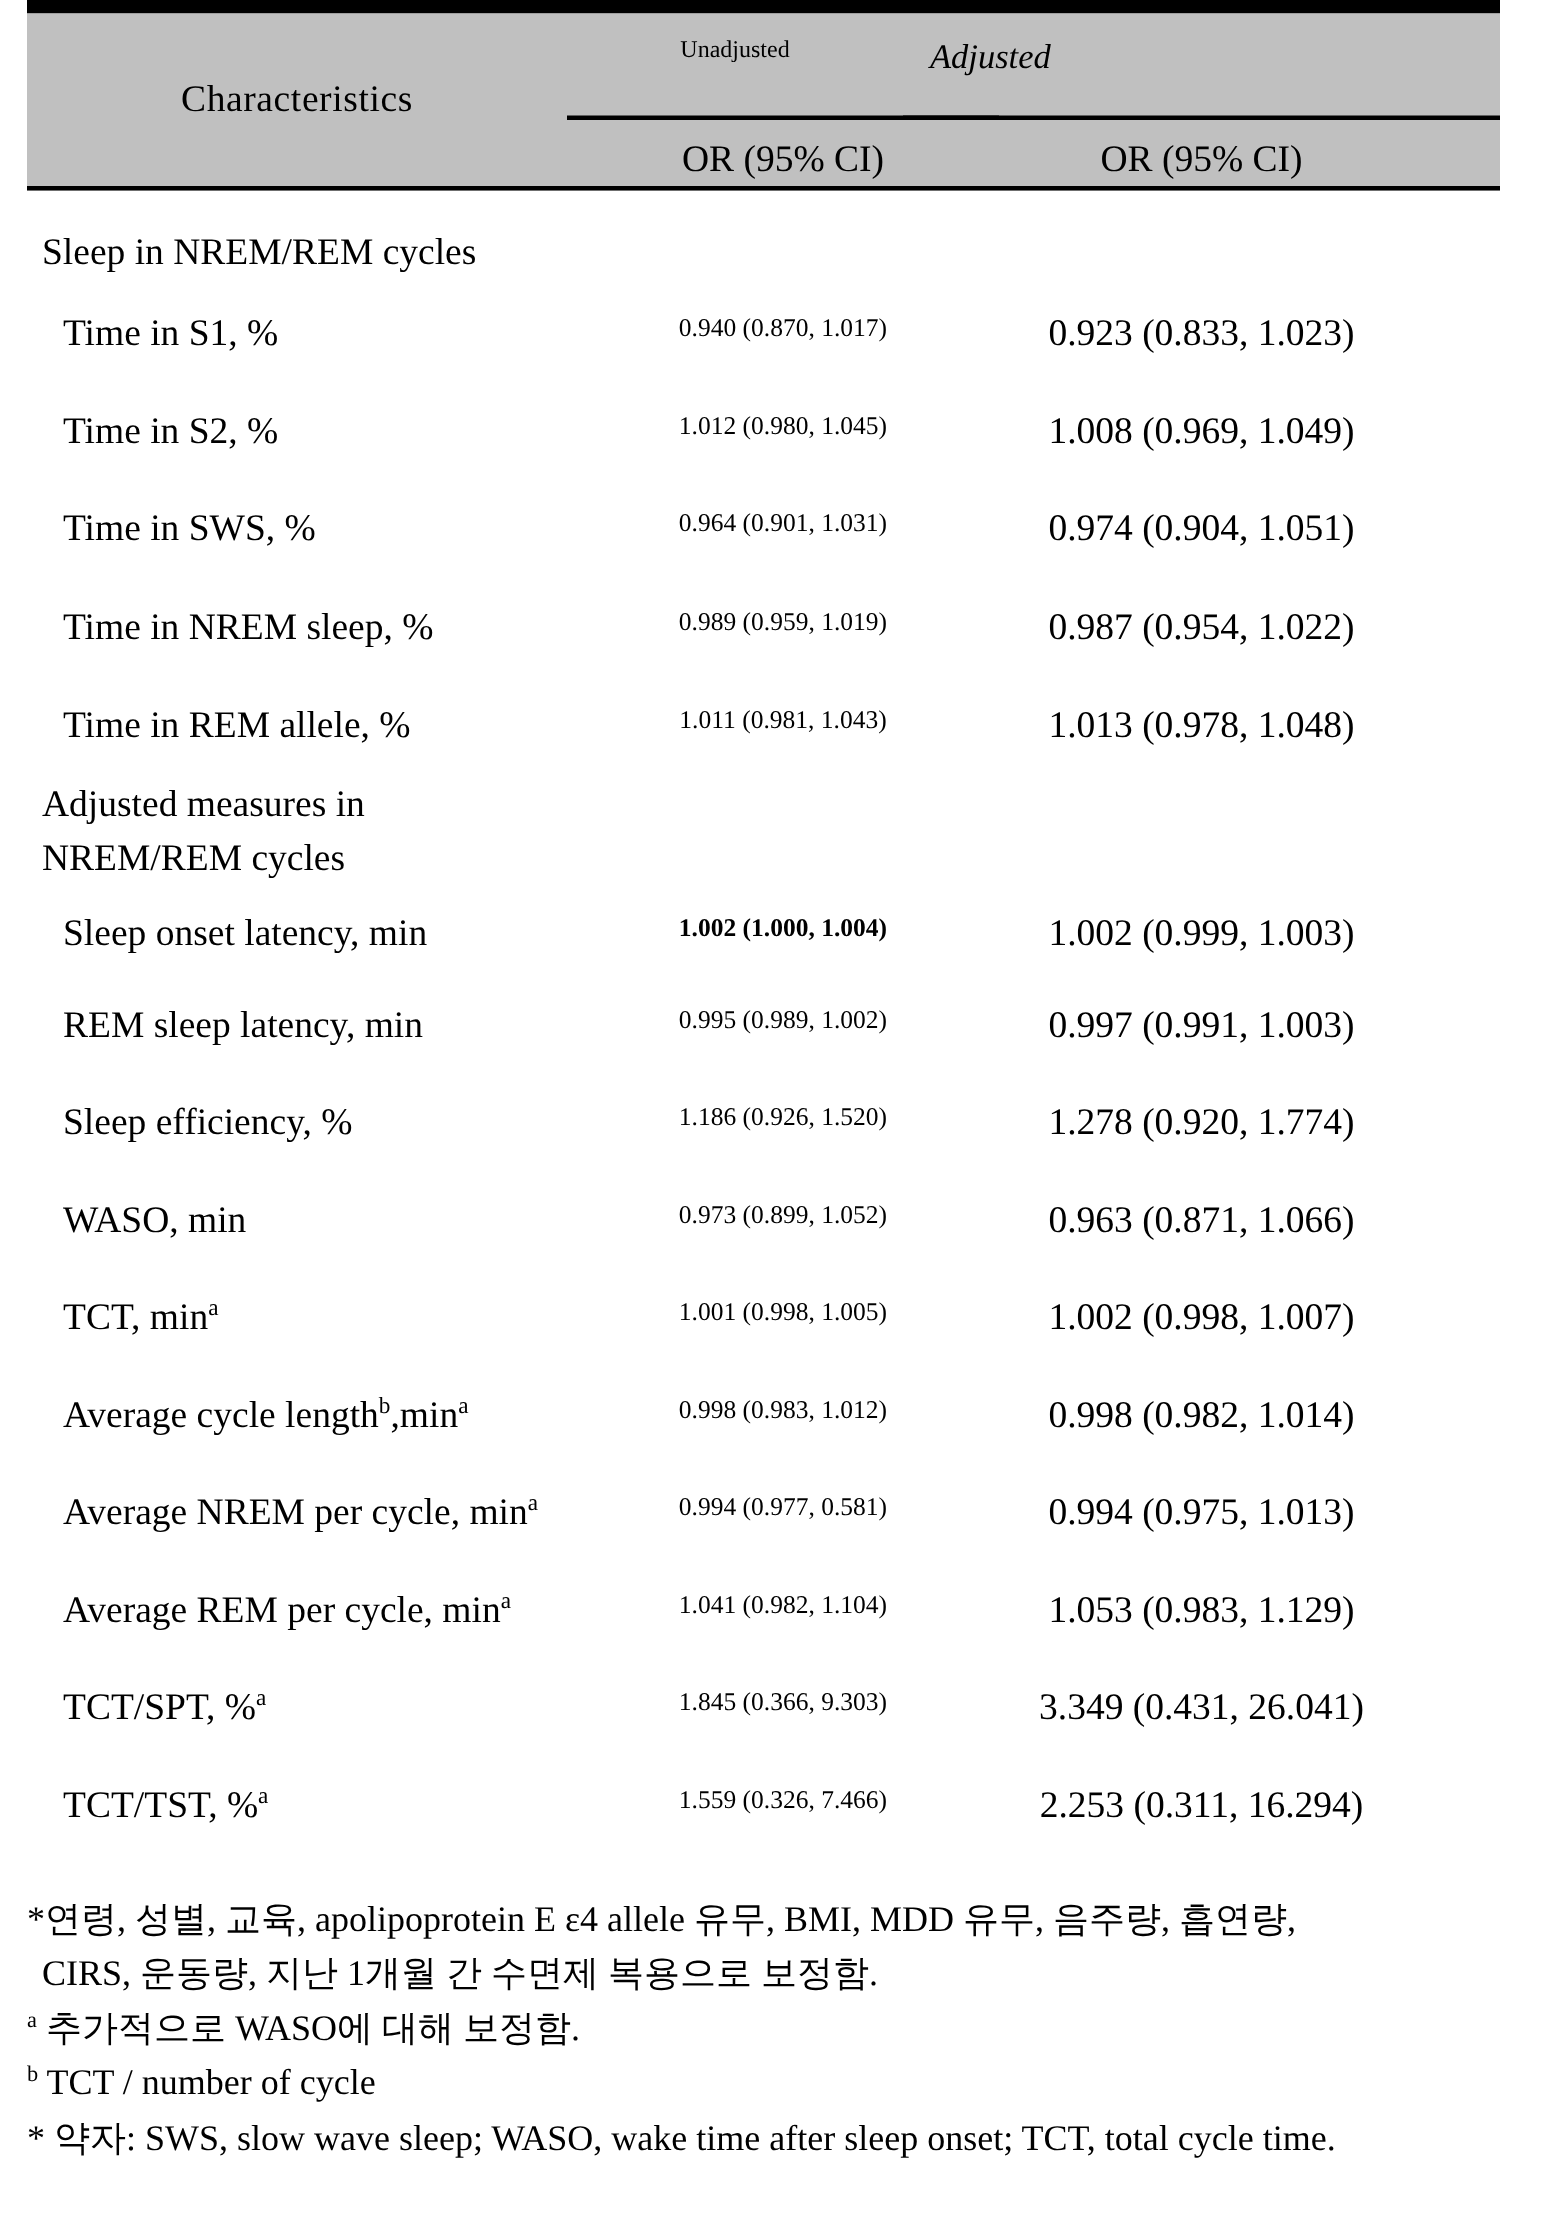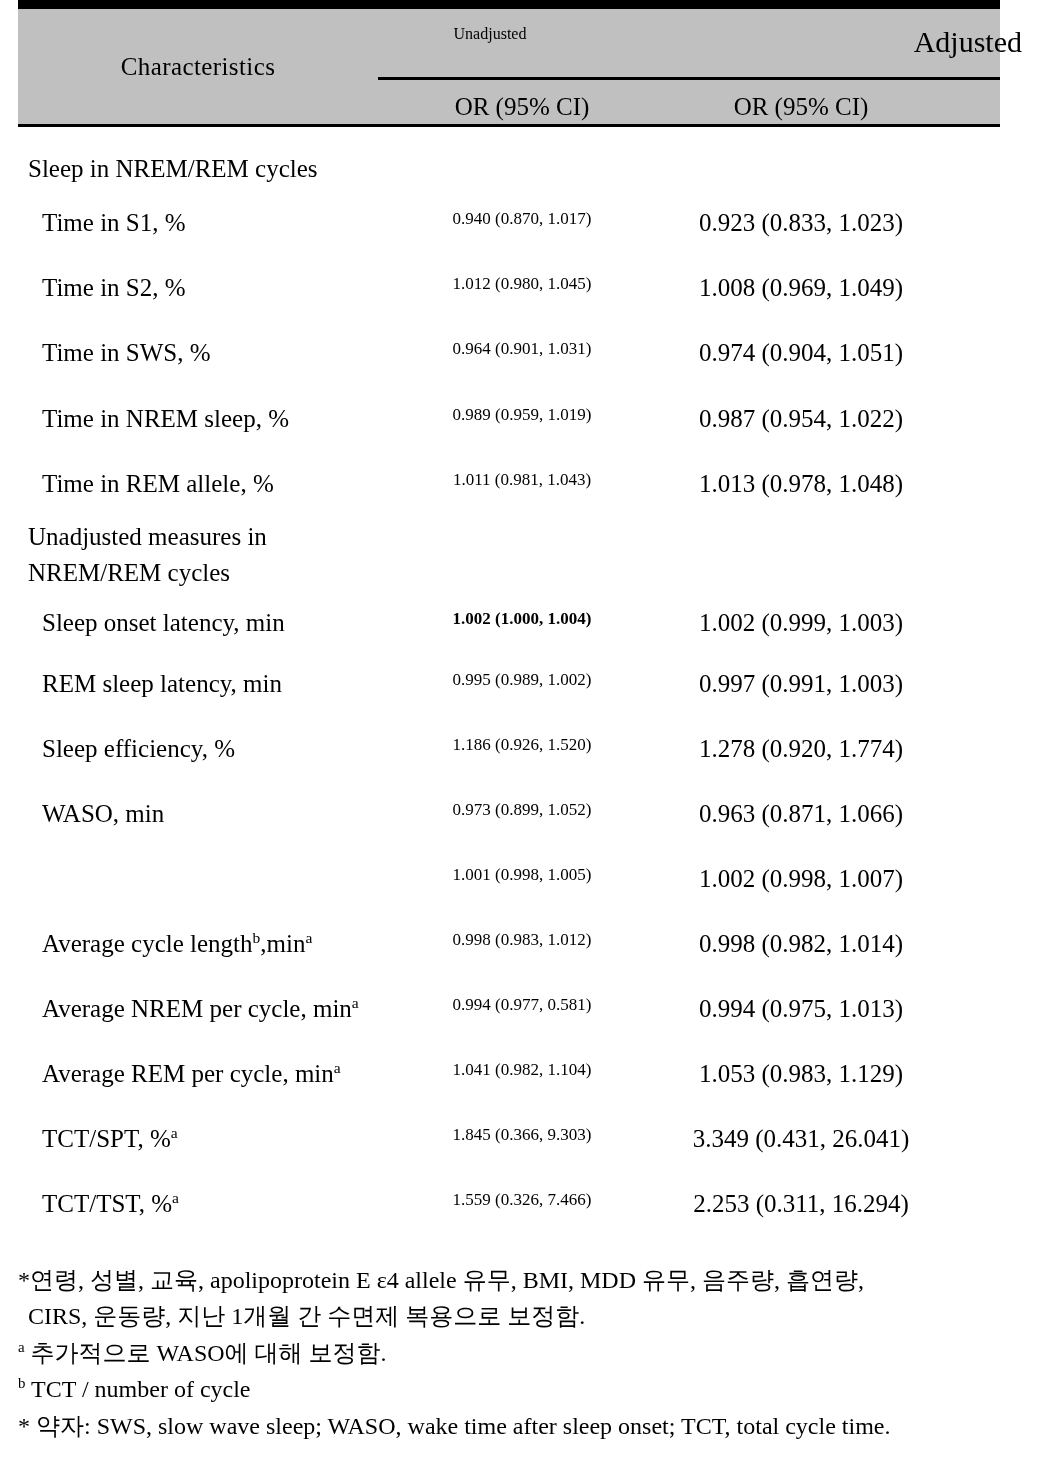--- a/index.html
+++ b/index.html
@@ -71,22 +71,23 @@
     top: 16px;
     width: 224px;
     text-align: center;
     font-size: 16px;
   }
   .th-span-adj {
     position: absolute;
     left: 602px;
     top: 16px;
     width: 402px;
-    text-align: right;
-    font-size: 30px;
+    text-align: left;
+    font-size: 23px;
+    font-style: italic;
   }
   .spanner-rule-1 {
     position: absolute;
     left: 360px;
     top: 68px;
     width: 288px;
     height: 3px;
     background: #000000;
   }
   .spanner-rule-2 {
@@ -228,21 +229,21 @@
           <div class="cell-unadj">0.989 (0.959, 1.019)</div>
           <div class="cell-adj">0.987 (0.954, 1.022)</div>
         </div>
         <div class="row" style="top: 343px;">
           <div class="cell-label item">Time in REM allele, %</div>
           <div class="cell-unadj">1.011 (0.981, 1.043)</div>
           <div class="cell-adj">1.013 (0.978, 1.048)</div>
         </div>
         <div class="row" style="top: 392px;">
           <div class="cell-label section" style="white-space: normal; line-height: 1.42;">
-            <div>Unadjusted measures in</div>
+            <div>Adjusted measures in</div>
             <div>NREM/REM cycles</div>
           </div>
         </div>
         <div class="row" style="top: 482px;">
           <div class="cell-label item">Sleep onset latency, min</div>
           <div class="cell-unadj bold">1.002 (1.000, 1.004)</div>
           <div class="cell-adj">1.002 (0.999, 1.003)</div>
         </div>
         <div class="row" style="top: 543px;">
           <div class="cell-label item">REM sleep latency, min</div>
@@ -253,20 +254,21 @@
           <div class="cell-label item">Sleep efficiency, %</div>
           <div class="cell-unadj">1.186 (0.926, 1.520)</div>
           <div class="cell-adj">1.278 (0.920, 1.774)</div>
         </div>
         <div class="row" style="top: 673px;">
           <div class="cell-label item">WASO, min</div>
           <div class="cell-unadj">0.973 (0.899, 1.052)</div>
           <div class="cell-adj">0.963 (0.871, 1.066)</div>
         </div>
         <div class="row" style="top: 738px;">
+          <div class="cell-label item"><span>TCT, min</span><sup>a</sup></div>
           <div class="cell-unadj">1.001 (0.998, 1.005)</div>
           <div class="cell-adj">1.002 (0.998, 1.007)</div>
         </div>
         <div class="row" style="top: 803px;">
           <div class="cell-label item"><span>Average cycle length</span><sup>b</sup><span>,min</span><sup>a</sup></div>
           <div class="cell-unadj">0.998 (0.983, 1.012)</div>
           <div class="cell-adj">0.998 (0.982, 1.014)</div>
         </div>
         <div class="row" style="top: 868px;">
           <div class="cell-label item"><span>Average NREM per cycle, min</span><sup>a</sup></div>

